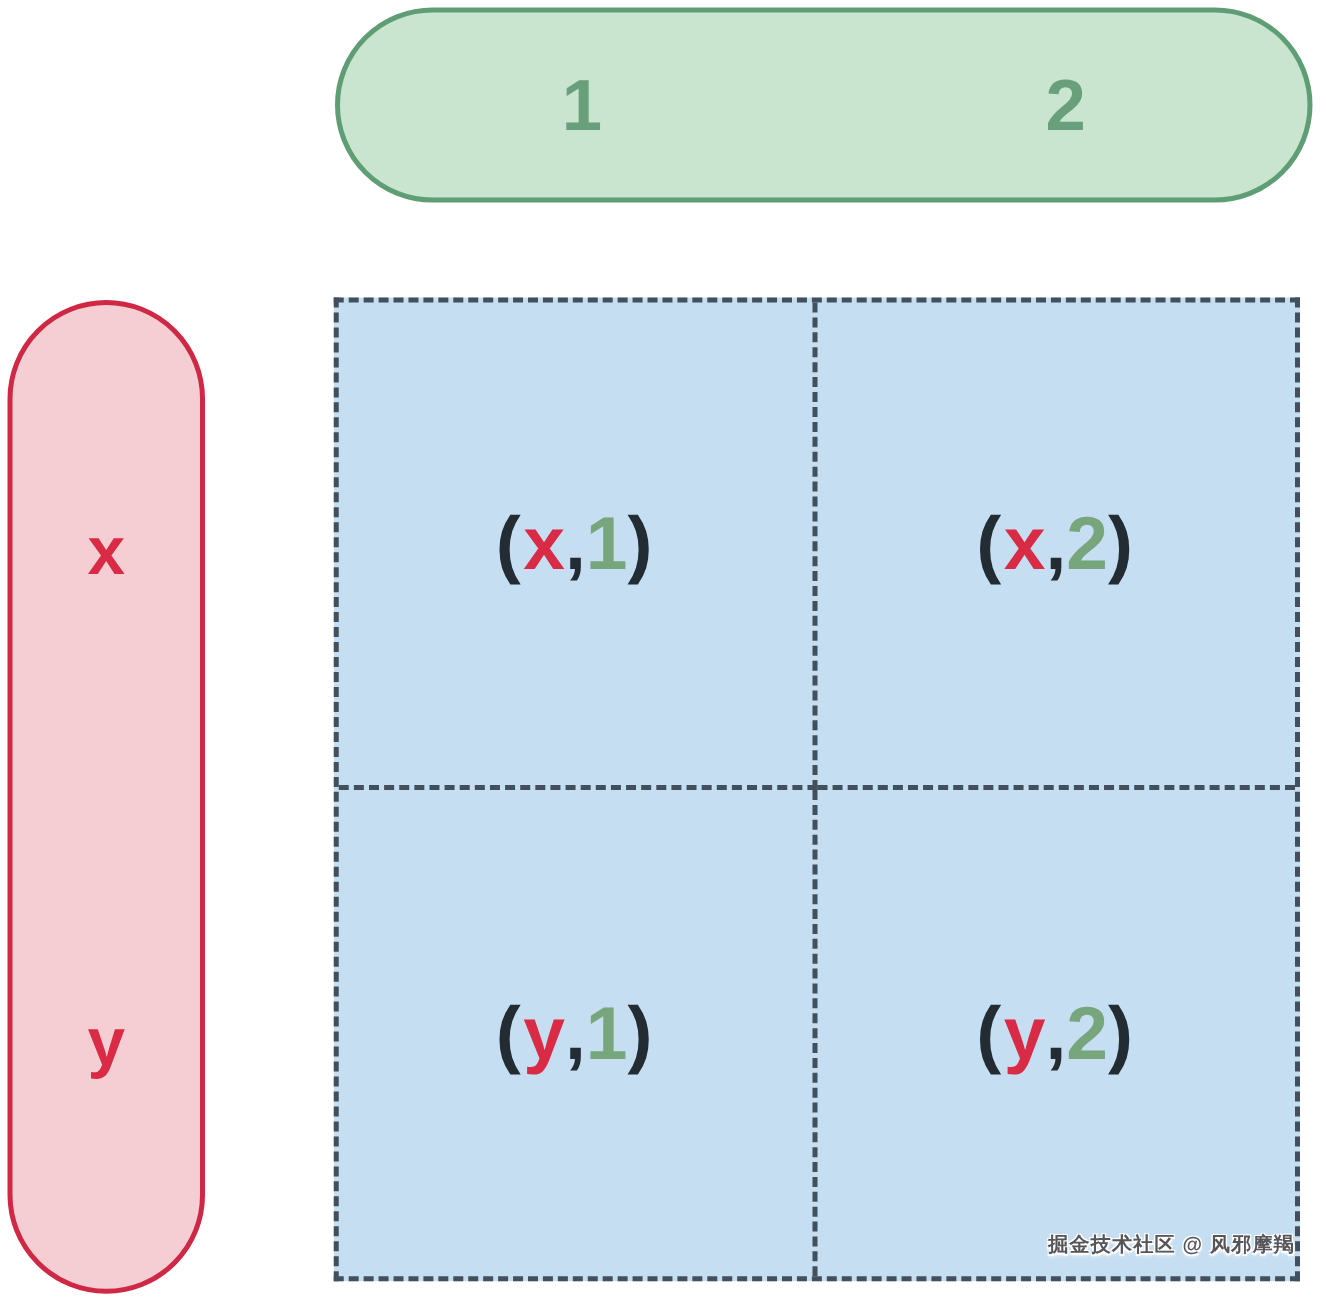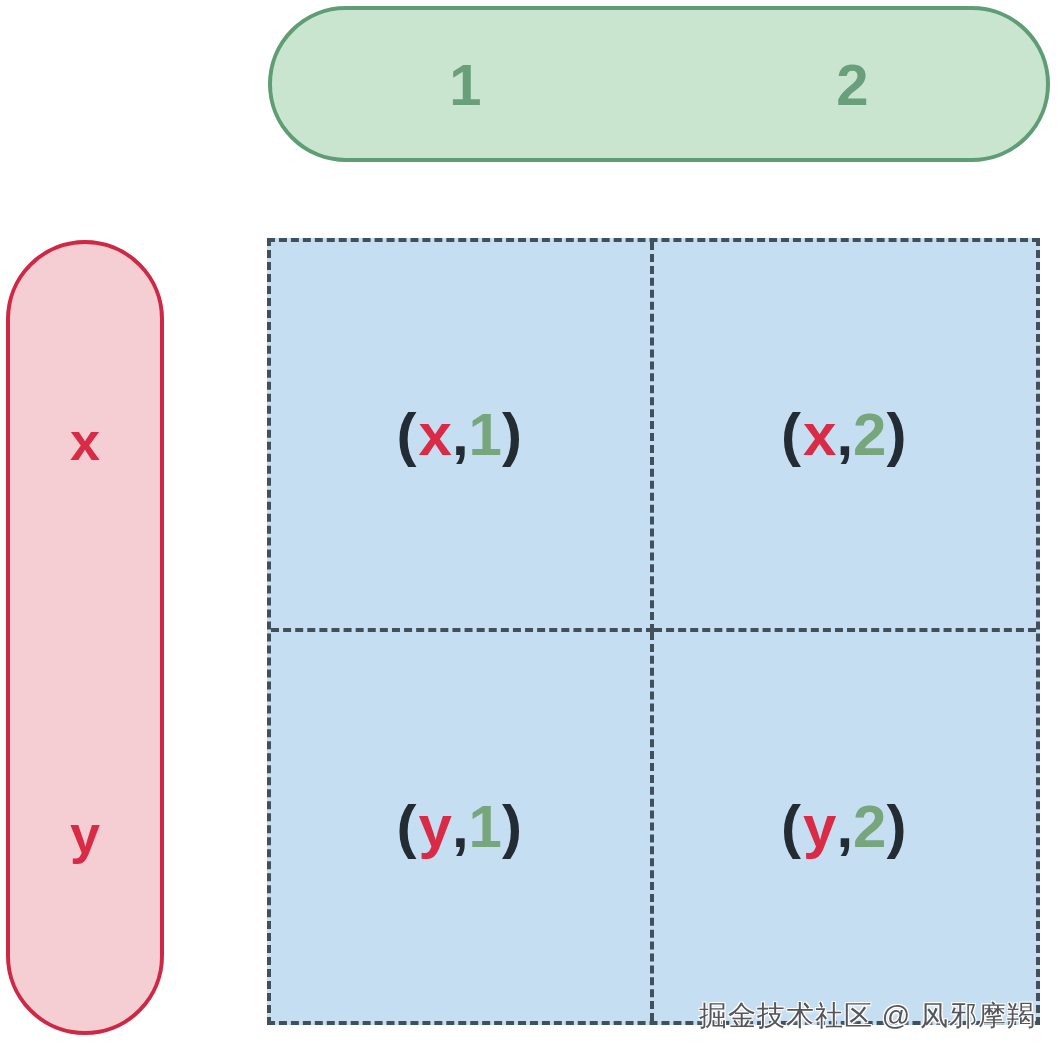--- a/index.html
+++ b/index.html
@@ -92,23 +92,23 @@
   .cell.row-top   { border-bottom: 4px dashed var(--dash-color, #41505c); }
   .cell .red   { color: var(--red-text, #d92b45); }
   .cell .green { color: var(--cell-green, #77a67d); }
   .cell .dark  { color: var(--dark-text, #232b33); }
   .cell .paren { font-weight: 600; letter-spacing: 2px; }
 
   
   .watermark {
     position: absolute;
     right: 28px;
-    bottom: 12px;
-    font-size: 28px;
-    font-weight: normal;
+    bottom: 40px;
+    font-size: 16px;
+    font-weight: bold;
     color: var(--watermark-color, #55555a);
     letter-spacing: 1px;
     text-shadow:
       -1px -1px 0 #ffffff,
        1px -1px 0 #ffffff,
       -1px  1px 0 #ffffff,
        1px  1px 0 #ffffff,
        0    2px 3px rgba(255,255,255,0.9);
     user-select: none;
   }

